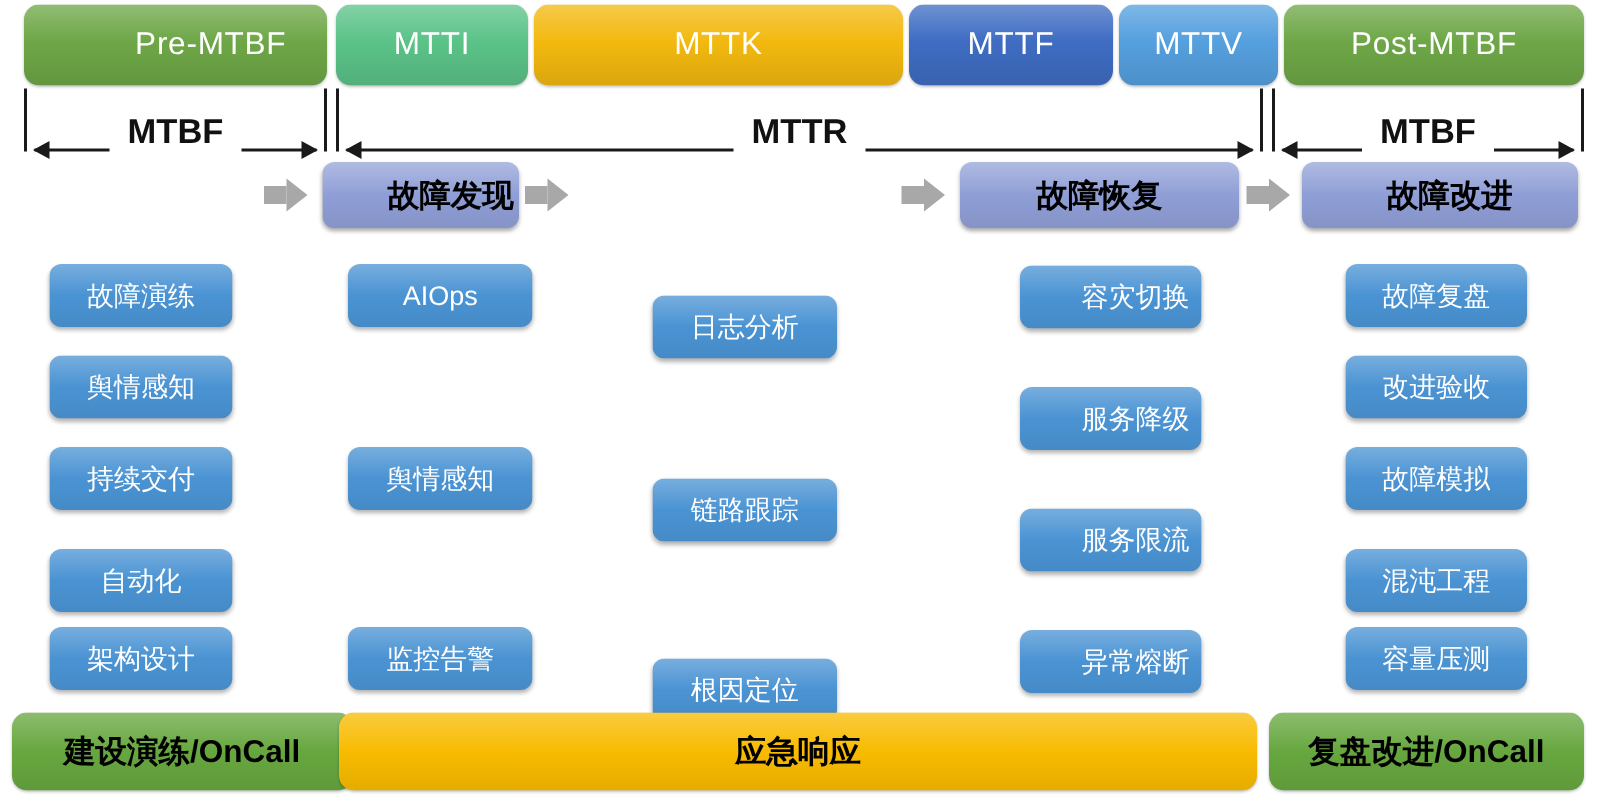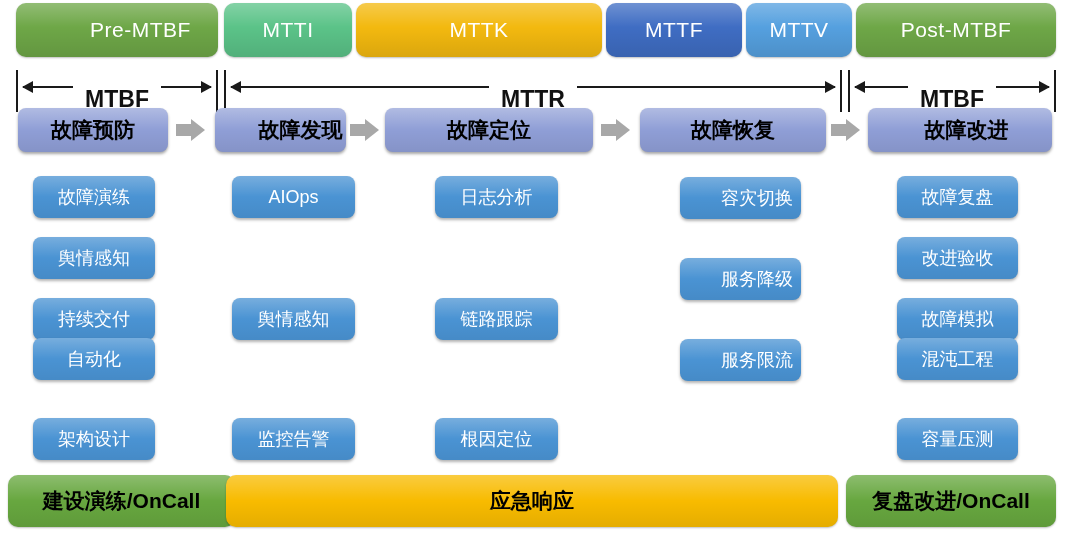--- a/index.html
+++ b/index.html
@@ -33,27 +33,27 @@
   .t0 { left: 16px;  width: 202px; background-color: var(--green,       #6ea747); padding-left: 47px; }
   .t1 { left: 224px; width: 128px; background-color: var(--seafoam,     #5bc388); }
   .t2 { left: 356px; width: 246px; background-color: var(--gold,        #f3b90f); }
   .t3 { left: 606px; width: 136px; background-color: var(--blue-dark,   #3f6dc3); text-align: right; }
   .t4 { left: 746px; width: 106px; background-color: var(--blue-light,  #55a0df); }
   .t5 { left: 856px; width: 200px; background-color: var(--green,       #6ea747); }
 
   
   .bracket {
     position: absolute;
-    top: 70px;
+    top: 59px;
     height: 42px;
     border-left: 2px solid var(--line, #1a1a1a);
     border-right: 2px solid var(--line, #1a1a1a);
     display: flex;
-    align-items: flex-start;
-    padding: 16px 5px;
+    align-items: flex-end;
+    padding: 0 5px;
   }
   .b0 { left: 16px;  width: 202px; }
   .b1 { left: 224px; width: 618px; }
   .b2 { left: 848px; width: 208px; }
   .bracket-label {
     font-size: 23px;
     font-weight: 700;
     color: #111111;
     padding: 0 12px;
     white-space: nowrap;
@@ -111,24 +111,24 @@
     background-image: linear-gradient(180deg, rgba(255,255,255,.25), rgba(255,255,255,0) 50%, rgba(0,0,0,.06));
     color: #ffffff;
     display: flex;
     align-items: center;
     justify-content: center;
     font-size: 18px;
     box-shadow: 0 2px 3px rgba(0,0,0,.30);
   }
   .c0 { left: 33px;  width: 122px; }
   .c1 { left: 232px; width: 123px; }
-  .c2 { left: 435px; width: 123px; }
+  .c2 { left: 435px; width: 123px; margin-top: 21px; }
   .c3 { left: 680px; width: 121px; padding-left: 33px; }
   .c4 { left: 897px; width: 121px; }
-  .r0 { top: 176px; } .r1 { top: 237px; } .r2 { top: 298px; } .r3 { top: 338px; } .r4 { top: 418px; }
+  .r0 { top: 176px; } .r1 { top: 237px; } .r2 { top: 298px; } .r3 { top: 366px; } .r4 { top: 418px; }
   .q0 { top: 177px; } .q1 { top: 258px; } .q2 { top: 339px; } .q3 { top: 420px; }
 
   
   .footer {
     position: absolute;
     top: 475px;
     height: 52px;
     border-radius: 10px;
     display: flex;
     align-items: center;
@@ -176,28 +176,22 @@
     <div class="bline l"></div>
     <div class="bracket-label">MTTR</div>
     <div class="bline r"></div>
   </div>
   <div class="bracket b2">
     <div class="bline l"></div>
     <div class="bracket-label">MTBF</div>
     <div class="bline r"></div>
   </div>
 
-  <div class="stage s0">
-      <span>故障预防</span>
-    </div>
   <div class="stage s1">
       <span>故障发现</span>
-    </div>
-  <div class="stage s2">
-      <span>故障定位</span>
     </div>
   <div class="stage s3">
       <span>故障恢复</span>
     </div>
   <div class="stage s4">
       <span>故障改进</span>
     </div>
 
   <div class="flow-arrow a0">
       <div class="fa-shaft"></div>
@@ -226,20 +220,21 @@
   <div class="chip c1 r2">舆情感知</div>
   <div class="chip c1 r4">监控告警</div>
 
   <div class="chip c2 r0">日志分析</div>
   <div class="chip c2 r2">链路跟踪</div>
   <div class="chip c2 r4">根因定位</div>
 
   <div class="chip c3 q0">容灾切换</div>
   <div class="chip c3 q2">服务限流</div>
   <div class="chip c3 q1">服务降级</div>
+  <div class="chip c3 q3">异常熔断</div>
 
   <div class="chip c4 r0">故障复盘</div>
   <div class="chip c4 r1">改进验收</div>
   <div class="chip c4 r2">故障模拟</div>
   <div class="chip c4 r3">混沌工程</div>
   <div class="chip c4 r4">容量压测</div>
 
   <div class="footer f-left">建设演练/OnCall</div>
   <div class="footer f-mid">应急响应</div>
   <div class="footer f-right">复盘改进/OnCall</div>

